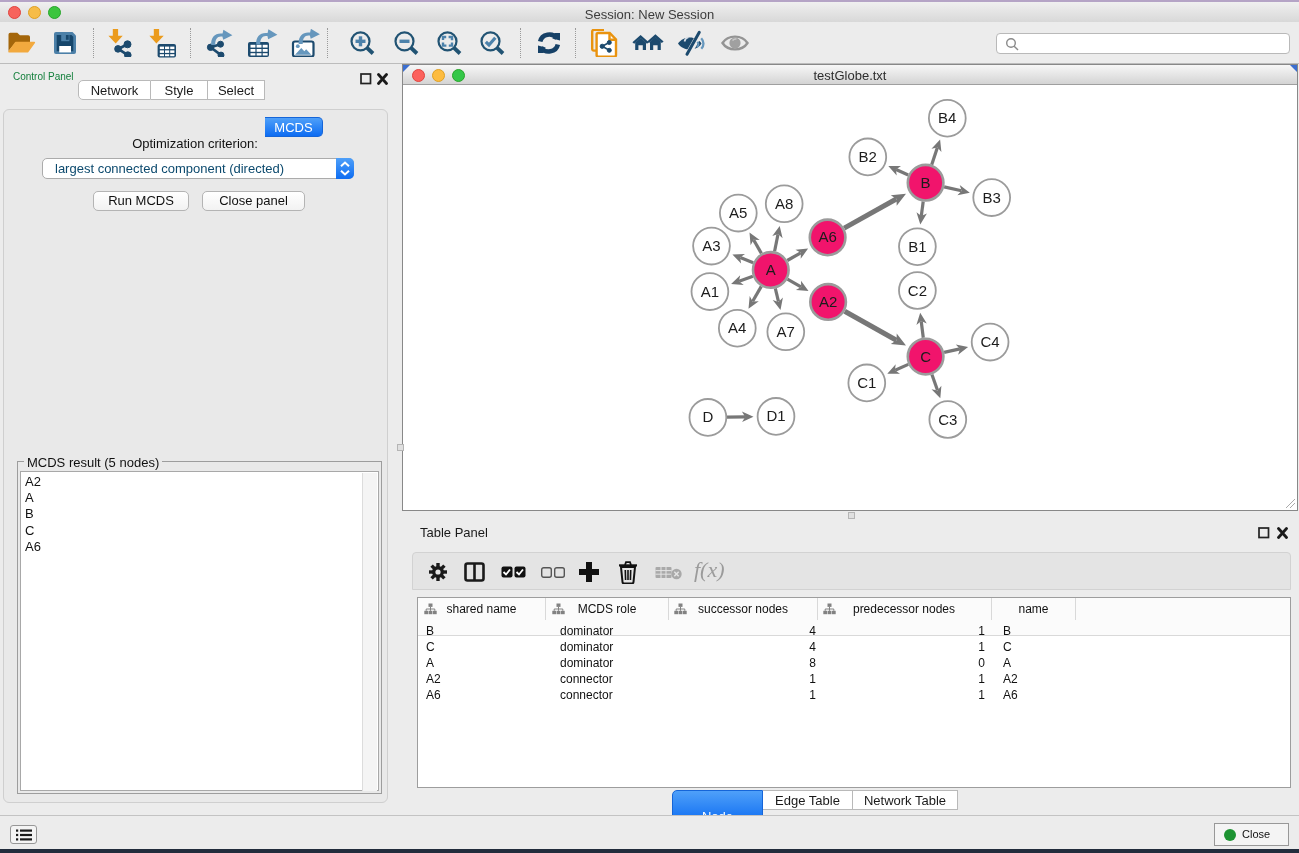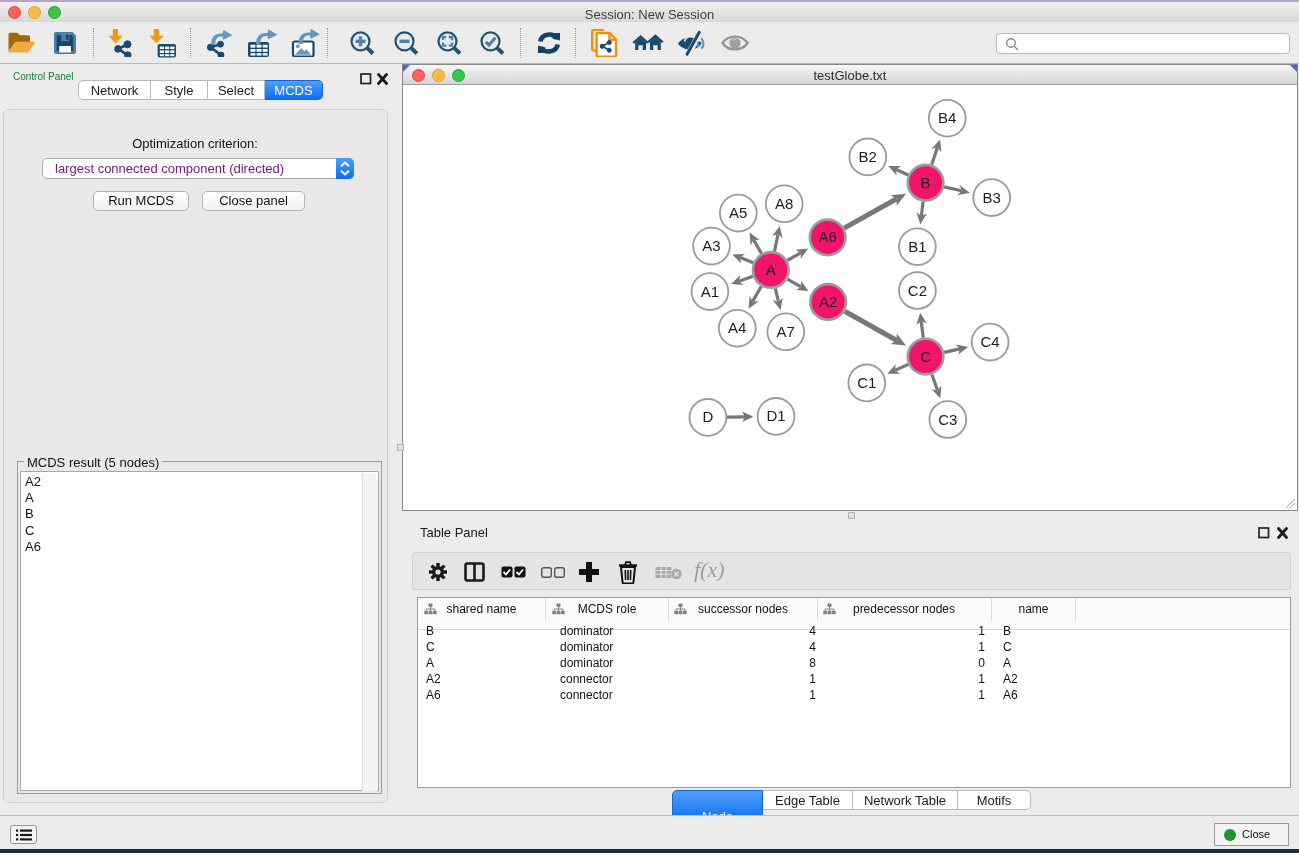--- a/index.html
+++ b/index.html
@@ -23,26 +23,26 @@
   border:1px solid #b9b9b9; border-radius:4px; }
 
 
 #cp-title { left:13px; top:71px; font-size:10px; color:#15803d; }
 #cp-box { left:3px; top:109px; width:385px; height:694px; background:#e9e9e9;
   border:1px solid #cfcfcf; border-radius:6px; }
 .tabs { display:flex; }
 .tab { height:20px; line-height:19px; text-align:center; font-size:13px; color:#1a1a1a;
   background:#fff; border:1px solid #b9b9b9; border-left:none; }
 .tab.first { border-left:1px solid #b9b9b9; border-radius:5px 0 0 5px; }
-.tab.last { border-radius:0 5px 5px 0; }
+.tab.last { border-radius:0 5px 5px 0;margin-top:37px; }
 .tab.sel { background:linear-gradient(#4fa0f9,#0d6cf2); color:#fff; border-color:#1565d8; }
 #cp-tabs { left:78px; top:80px; }
 #optlabel { left:0px; top:136px; width:390px; text-align:center; font-size:13px; color:#111; }
 #dropdown { left:42px; top:158px; width:312px; height:21px; background:#fff;
-  border:1px solid #ababab; border-radius:5px; font-size:13px; color:#701a75;
+  border:1px solid #ababab; border-radius:5px; font-size:13px; color:#0c4a6e;
   line-height:19px; padding-left:12px; }
 #dd-btn { right:-1px; top:-1px; width:18px; height:21px; border-radius:0 5px 5px 0;
   background:linear-gradient(#4fa0f9,#0d6cf2); }
 .btn { background:linear-gradient(#ffffff,#f2f2f2); border:1px solid #b4b4b4;
   border-radius:5px; font-size:13px; color:#111; text-align:center; }
 #btn-run { left:93px; top:191px; width:96px; height:20px; line-height:18px; }
 #btn-close { left:202px; top:191px; width:103px; height:20px; line-height:18px; }
 #fieldset { left:17px; top:461px; width:365px; height:333px; border:1px solid #9d9d9d; }
 #fieldlegend { left:24px; top:455px; background:#e9e9e9; font-size:13px; color:#111;
   padding:0 3px; }
@@ -67,21 +67,21 @@
 #net-titlebar { left:0; top:0; width:894px; height:20px;
   background:linear-gradient(#f7f7f7,#d4d4d4); border-bottom:1px solid #9f9f9f; }
 #net-title { left:0; top:3px; width:894px; text-align:center; font-size:13px; color:#2e2e2e; }
 
 
 #tp-title { left:420px; top:525px; font-size:13px; color:#1a1a1a; }
 #tp-toolbar { left:412px; top:552px; width:879px; height:38px; background:#e4e4e4;
   border:1px solid #d2d2d2; border-radius:4px 4px 0 0; }
 #tp-table { left:417px; top:597px; width:874px; height:191px; background:#fff;
   border:1px solid #9d9d9d; }
-#tp-header { left:0; top:0; width:872px; height:32px; background:#fbfbfb;
+#tp-header { left:0; top:0; width:872px; height:38px; background:#fbfbfb;
   border-bottom:1px solid #d9d9d9; font-size:12px; color:#111; }
 .hcol { position:absolute; top:0; height:22px; line-height:22px; text-align:center;
   border-right:1px solid #d9d9d9; }
 .tp-row { position:absolute; font-size:12px; color:#111; height:16px; line-height:16px; }
 #tabs-bottom { left:672px; top:790px; }
 .gripv { left:397px; top:444px; width:7px; height:7px; background:#e0e0e0;
   border:1px solid #b5b5b5; }
 .griph { left:848px; top:512px; width:7px; height:7px; background:#e0e0e0;
   border:1px solid #b5b5b5; }
 </style>

